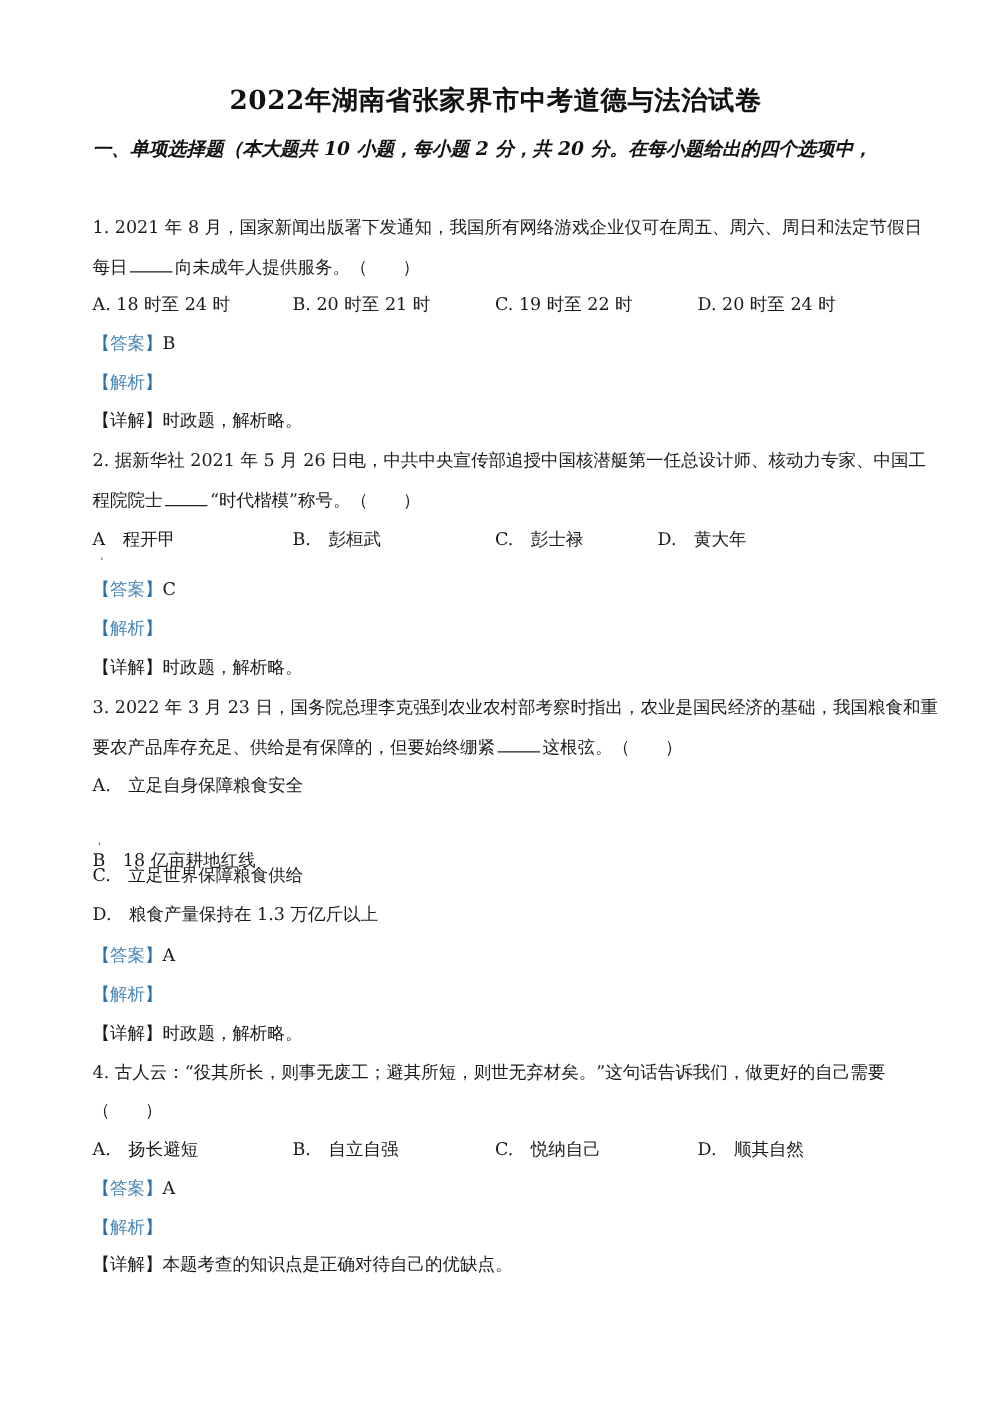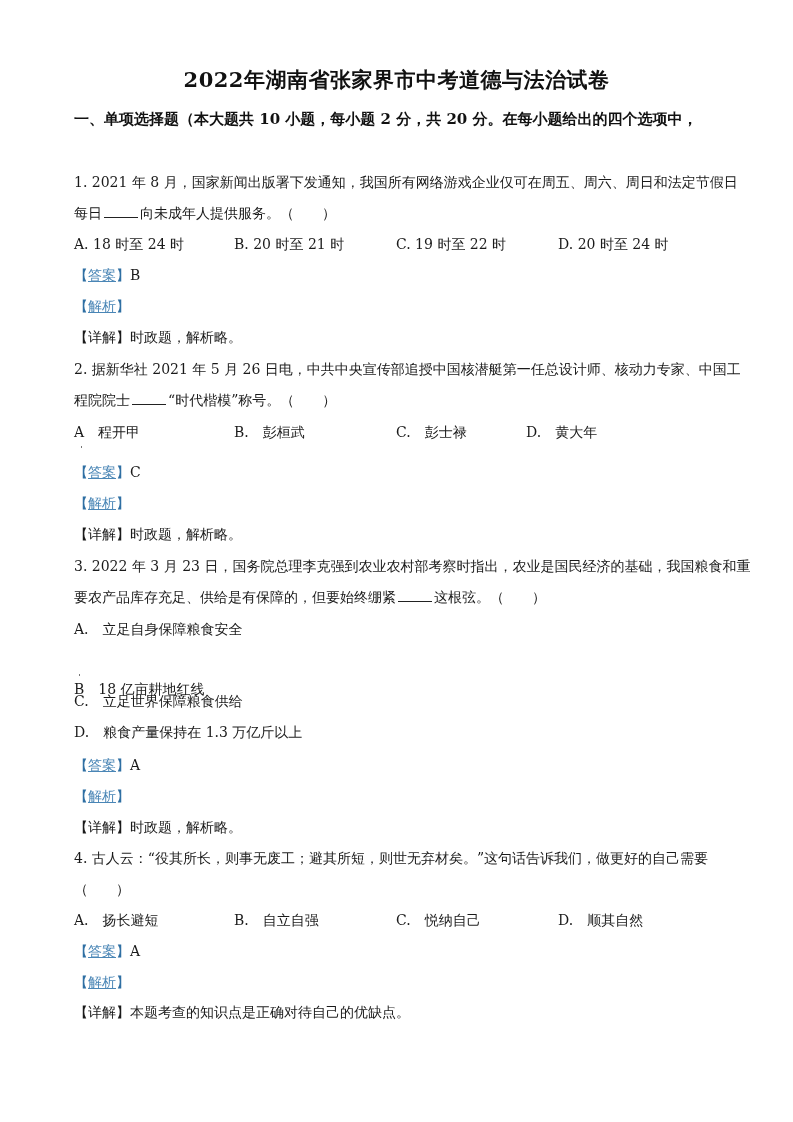--- a/index.html
+++ b/index.html
@@ -58,21 +58,20 @@
     }
     .opt {
       position: absolute;
       font-size: 14px;
       line-height: 20px;
       white-space: nowrap;
       color: #1a1a1a;
     }
     .tag {
       color: #4a86b6;
-      text-decoration: underline;
     }
     .tag-br {
       color: #2f6fa3;
     }
     .dot-artifact {
       position: absolute;
       width: 1px;
       height: 2px;
       background: #777;
     }
@@ -87,21 +86,21 @@
       letter-spacing: 0.3px;
     }
   </style>
 </head>
 <body>
 
 <div class="page">
 
   <div class="title">2022年湖南省张家界市中考道德与法治试卷</div>
 
-  <div class="section-heading" style="top:104px;">一、单项选择题（本大题共 10 小题，每小题 2 分，共 20 分。在每小题给出的四个选项中，</div>
+  <div class="section-heading" style="top:104px;font-style:italic;">一、单项选择题（本大题共 10 小题，每小题 2 分，共 20 分。在每小题给出的四个选项中，</div>
 
   <div>
     <div class="line" style="top:172px;">1. 2021 年 8 月，国家新闻出版署下发通知，我国所有网络游戏企业仅可在周五、周六、周日和法定节假日</div>
     <div class="line" style="top:203px;">
       <span>每日</span><span class="blank"></span><span>向未成年人提供服务。（　　）</span>
     </div>
     <div class="opt" style="left:74px; top:234px;">A. 18 时至 24 时</div>
     <div class="opt" style="left:234px; top:234px;">B. 20 时至 21 时</div>
     <div class="opt" style="left:396px; top:234px;">C. 19 时至 22 时</div>
     <div class="opt" style="left:558px; top:234px;">D. 20 时至 24 时</div>

